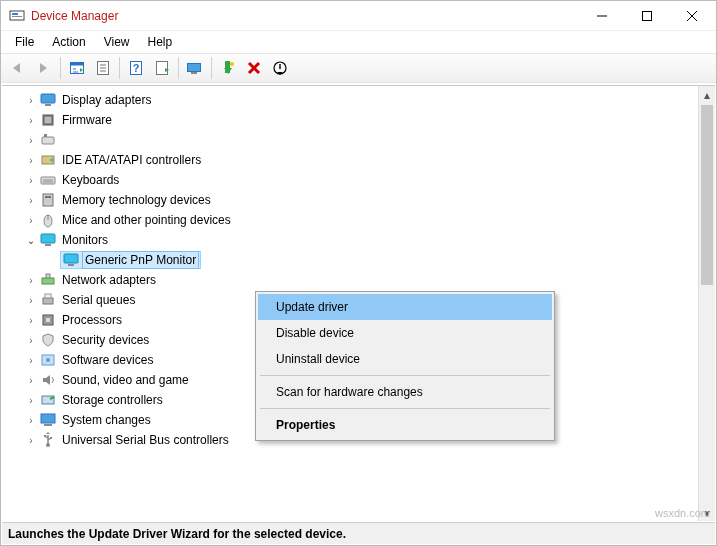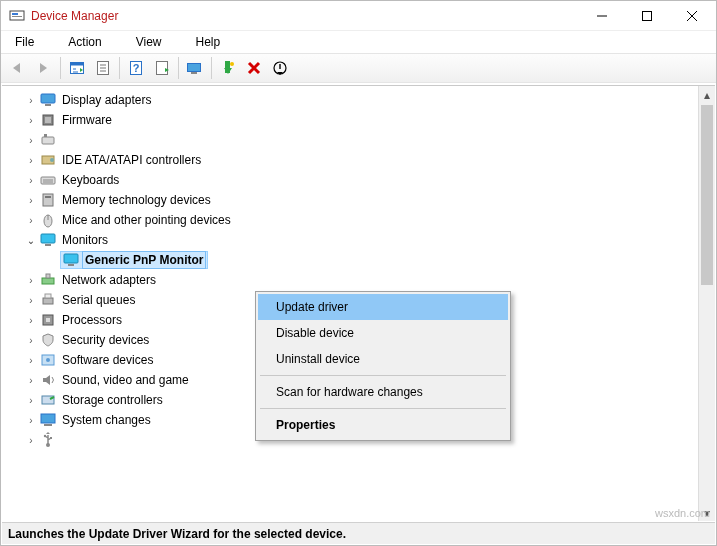--- a/index.html
+++ b/index.html
@@ -27,21 +27,21 @@
   .titlebar .title { font-size:12px; color:#b91c1c; }
   .titlebar .spacer { flex:1; }
   .win-btn { width:45px; height:29px; display:flex; align-items:center; justify-content:center; }
   .win-btn svg { stroke:#000; stroke-width:1; fill:none; }
   
   .menubar {
     height: 22px;
     display:flex;
     align-items:center;
     padding:0 6px;
-    gap: 18px;
+    gap: 2px;
     font-size: 12px;
   }
   .menu-item { padding: 2px 8px; }
   
   .toolbar {
     height: 30px;
     display:flex;
     align-items:center;
     padding: 2px 4px;
     gap: 0;
@@ -75,35 +75,35 @@
   }
   .chev { width:14px; display:inline-flex; justify-content:center; color:#606060; font-size:10px; }
   .chev.open { color:#404040; }
   .dev-icon { width:16px; height:16px; margin: 0 4px 0 2px; display:inline-flex; align-items:center; justify-content:center; }
   .dev-icon svg { display:block; }
   .label { padding: 1px 2px; }
   .indent0 { padding-left: 16px; }
   .indent1 { padding-left: 38px; }
   .selected .label { background:#cde8ff; outline:1px solid #7abdf5; }
   .selected .dev-icon { background:#cde8ff; }
-  .sel-wrap { background:#cde8ff; display:flex; align-items:center; padding-right:2px; border:1px solid #99d1ff;font-weight:bold;}
+  .sel-wrap { background:#cde8ff; display:flex; align-items:center; padding-right:2px; border:1px solid #99d1ff;}
   
   .vscroll {
     position:absolute; top:0; right:0; bottom:0; width:17px;
     background:#f0f0f0; border-left:1px solid #ddd;
     display:flex; flex-direction:column;
   }
   .sb-btn { height:17px; display:flex; align-items:center; justify-content:center; color:#555; }
   .sb-track { flex:1; position:relative; }
   .sb-thumb { position:absolute; left:2px; right:2px; top:2px; height:180px; background:#c8c8c8; border-radius:0; }
   
   .ctxmenu {
     position:absolute;
     left: 254px; top: 290px;
-    width: 256px;
+    width: 300px;
     background:#f0f0f0;
     border:1px solid #a0a0a0;
     box-shadow: 3px 3px 4px rgba(0,0,0,.25);
     padding: 2px;
     font-size:12px;
   }
   .ctx-item {
     padding: 6px 18px;
     color:#000;
   }
@@ -412,20 +412,21 @@
         <span class="chev">›</span>
         <span class="dev-icon">
           <svg width="16" height="16" viewBox="0 0 16 16">
             <circle cx="8" cy="13" r="2" fill="#888"></circle>
             <path d="M8 13 V3 M8 6 L5 4 M8 8 L11 6" stroke="#888" stroke-width="1.5" fill="none"></path>
             <circle cx="5" cy="4" r="1.2" fill="#888"></circle>
             <rect x="10" y="5" width="2" height="2" fill="#888"></rect>
             <path d="M6 2 L8 0 L10 2 Z" fill="#888"></path>
           </svg>
         </span>
+        <span class="label">Universal Serial Bus controllers</span>
       </div>
     </div>
   <div class="vscroll">
     <div class="sb-btn">▴</div>
     <div class="sb-track">
         <div class="sb-thumb"></div>
       </div>
     <div class="sb-btn">▾</div>
   </div>
 </div>

